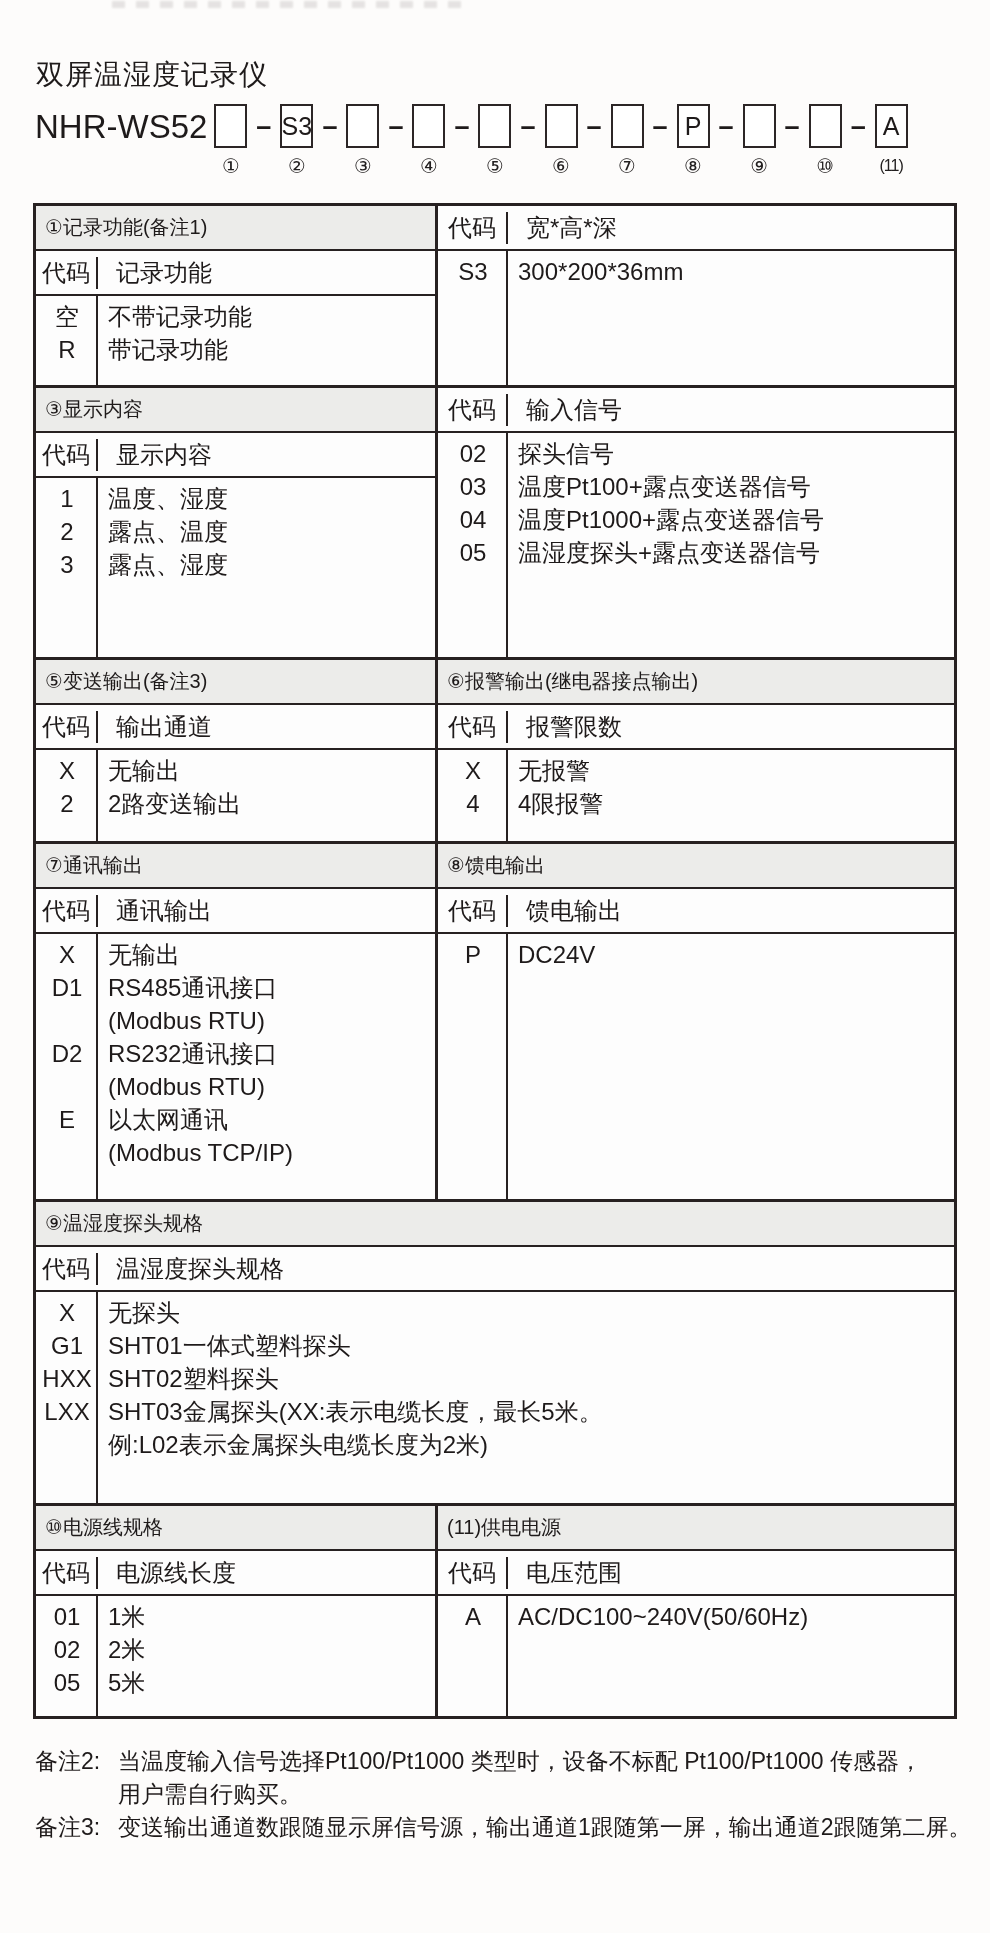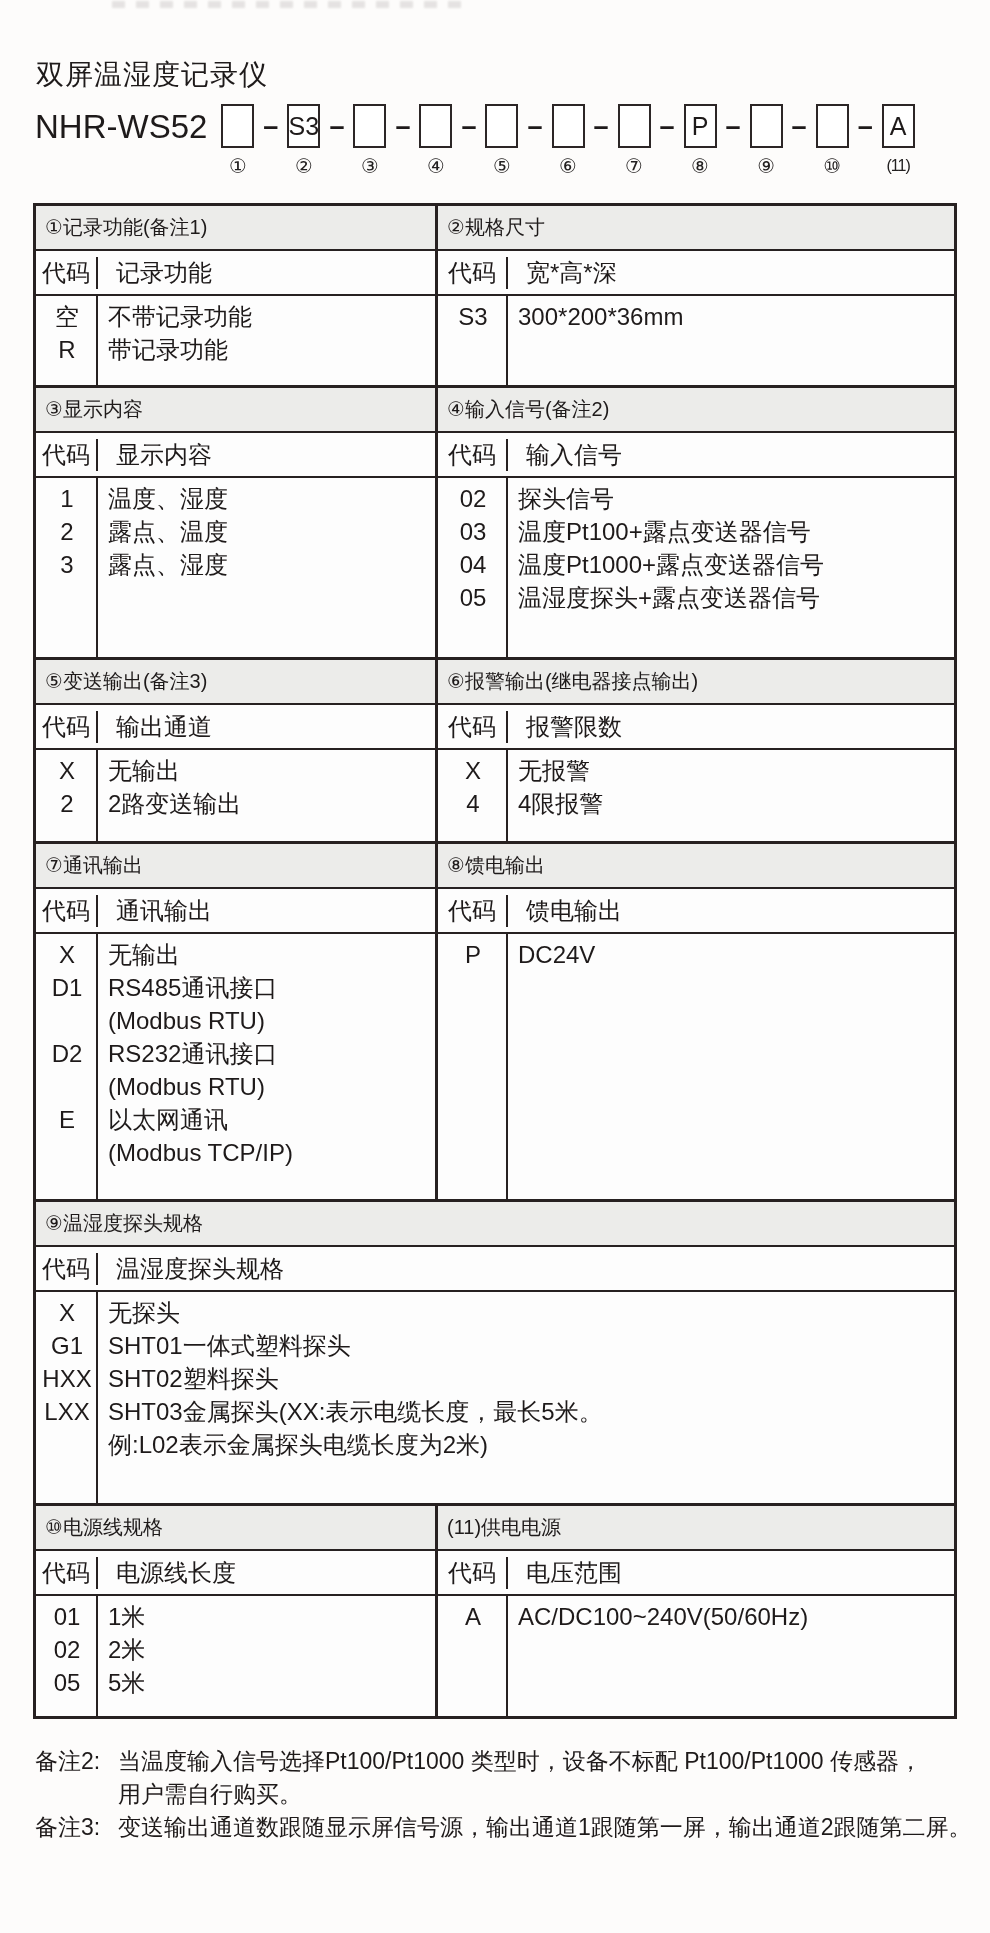--- a/index.html
+++ b/index.html
@@ -27,21 +27,21 @@
     margin:56px 0 0 36px;
     font-size:28px;
     letter-spacing:1px;
   }
   
   .model-line{
     display:flex;align-items:flex-start;
     margin:10px 0 0 35px;
   }
   .m-prefix{
-    font-size:33px;line-height:46px;margin-right:13px;letter-spacing:0;
+    font-size:33px;line-height:46px;margin-right:6px;letter-spacing:0;
   }
   .seg{display:flex;flex-direction:column;align-items:center;margin:0 1px}
   .seg .box{
     width:33px;height:44px;border:2px solid #2c2626;background:#fff;
     display:flex;align-items:center;justify-content:center;
     font-size:25px;
   }
   .seg.dash .box{border:none;background:transparent;width:auto;padding:0 7px;font-weight:bold;font-size:27px}
   .seg .num{height:30px;display:flex;align-items:center;font-size:20px;margin-top:3px;color:#232020}
   .seg .num.small{font-size:16px;letter-spacing:-1px}
@@ -203,21 +203,20 @@
             <div class="code">空</div>
             <div class="label">不带记录功能</div>
           </div>
           <div class="row">
             <div class="code">R</div>
             <div class="label">带记录功能</div>
           </div>
         </div>
       </div>
       <div class="half right">
-        <div class="sec-header">②规格尺寸</div>
         <div class="sub-row">
           <div class="code">代码</div>
           <div class="label">宽*高*深</div>
         </div>
         <div class="data">
           <div class="row">
             <div class="code">S3</div>
             <div class="label">300*200*36mm</div>
           </div>
         </div>
@@ -239,21 +238,20 @@
             <div class="code">2</div>
             <div class="label">露点、温度</div>
           </div>
           <div class="row">
             <div class="code">3</div>
             <div class="label">露点、湿度</div>
           </div>
         </div>
       </div>
       <div class="half right">
-        <div class="sec-header">④输入信号(备注2)</div>
         <div class="sub-row">
           <div class="code">代码</div>
           <div class="label">输入信号</div>
         </div>
         <div class="data">
           <div class="row">
             <div class="code">02</div>
             <div class="label">探头信号</div>
           </div>
           <div class="row">

